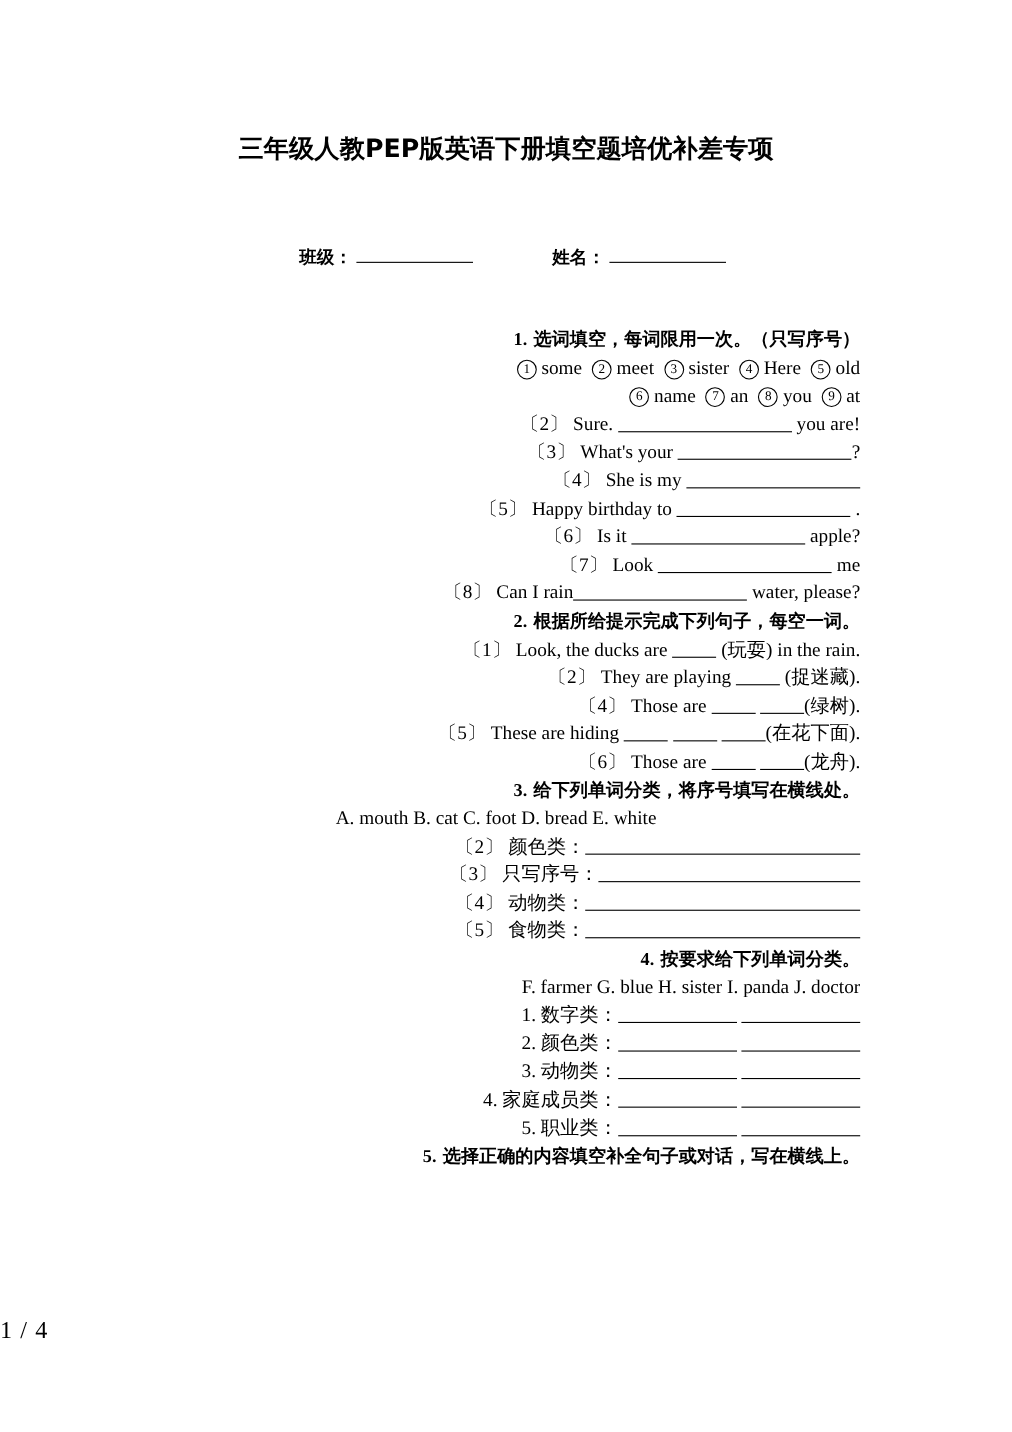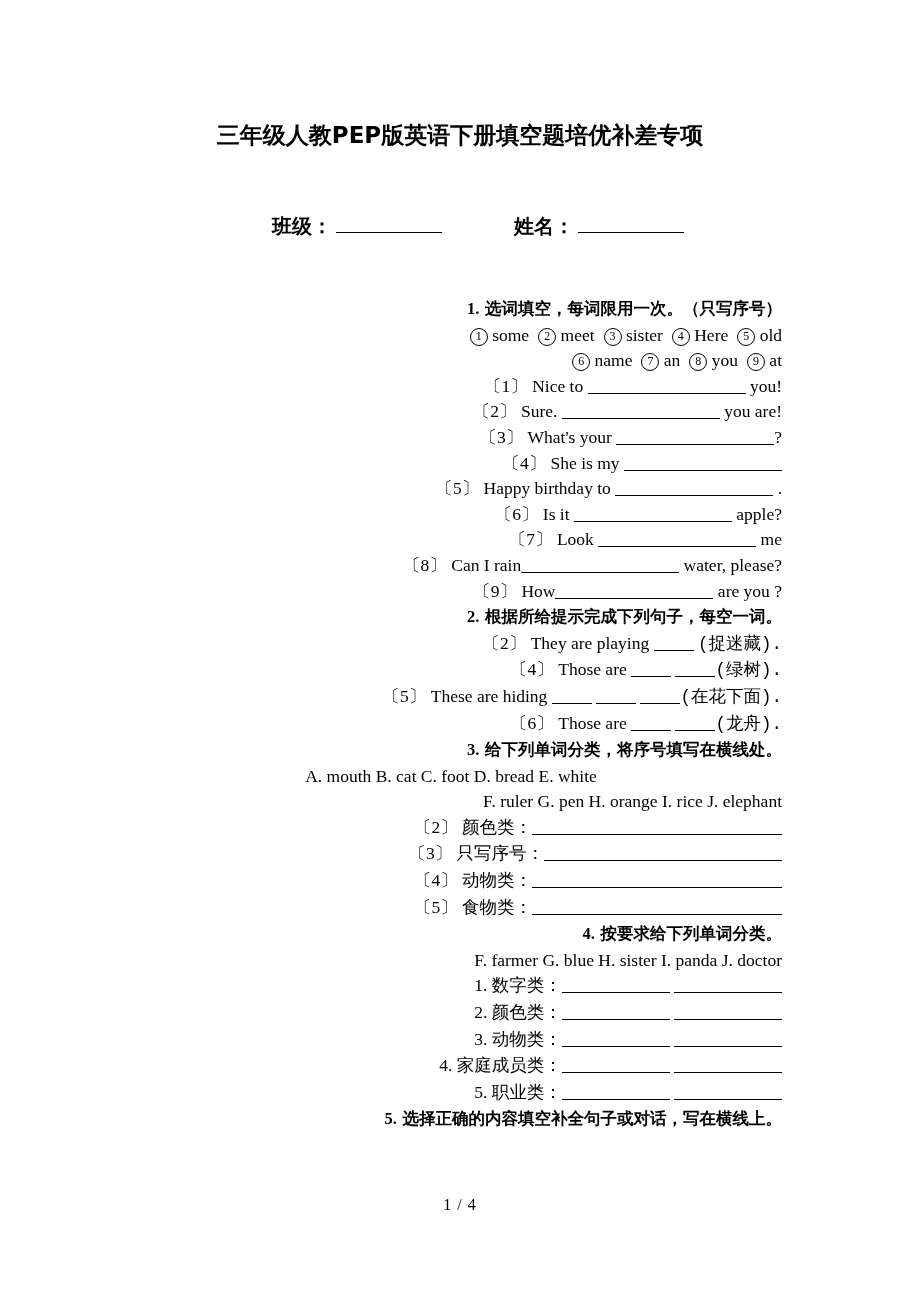--- a/index.html
+++ b/index.html
@@ -28,25 +28,25 @@
     font-family: "DejaVu Sans", "Liberation Sans", sans-serif;
     font-weight: bold;
     font-size: 23px;
     letter-spacing: 0px;
     white-space: nowrap;
   }
 
   
   .idrow {
     position: absolute;
-    top: 213px;
+    top: 224px;
     left: 272px;
     font-family: "DejaVu Sans", "Liberation Sans", sans-serif;
     font-weight: bold;
-    font-size: 20px;
+    font-size: 16px;
     display: flex;
     align-items: flex-start;
   }
   .idrow .field { display: inline-flex; align-items: baseline; }
   .idrow .gap { display: inline-block; width: 72px; }
   .idrow .rule {
     display: inline-block;
     width: 106px;
     border-bottom: 1.4px solid #000;
     margin-left: 4px;
@@ -70,21 +70,21 @@
   .sec-head {
     font-family: "DejaVu Sans", "Liberation Sans", sans-serif;
     font-weight: bold;
     font-size: 16.5px;
     white-space: nowrap;
   }
   .sec-head .num {
     font-family: "Liberation Serif", "DejaVu Serif", serif;
     font-weight: bold;
   }
-  .cn { font-family: Liberation Mono, monospace; }
+  .cn { font-family: Liberation Serif, serif; }
 
   
   .circ {
     display: inline-block;
     width: 16px;
     height: 16px;
     line-height: 15px;
     border: 1.1px solid #000;
     border-radius: 50%;
     text-align: center;
@@ -110,22 +110,21 @@
   .bl-half  { width: 108px; }
 
   .spacer { display: inline-block; }
 
   
   .footer {
     position: absolute;
     top: 1196px;
     left: 0;
     right: 0;
-    text-align: center;
-    font-size: 16px;
+    font-size: 22px;
     letter-spacing: 1px;
   }
 </style>
 </head>
 <body>
 
 <div class="page">
 
   <div class="doc-title">三年级人教PEP版英语下册填空题培优补差专项</div>
 
@@ -145,26 +144,20 @@
 
     <div class="line sec-head">
       <span class="num">1.</span>
       <span class="cn">选词填空，每词限用一次。（只写序号）</span>
     </div>
 
     <div class="line" id="s1wb1"><span class="circ">1</span><span> some</span><span class="spacer" style="width: 9px;"></span><span class="circ">2</span><span> meet</span><span class="spacer" style="width: 9px;"></span><span class="circ">3</span><span> sister</span><span class="spacer" style="width: 9px;"></span><span class="circ">4</span><span> Here</span><span class="spacer" style="width: 9px;"></span><span class="circ">5</span><span> old</span></div>
     <div class="line" id="s1wb2"><span class="circ">6</span><span> name</span><span class="spacer" style="width: 9px;"></span><span class="circ">7</span><span> an</span><span class="spacer" style="width: 9px;"></span><span class="circ">8</span><span> you</span><span class="spacer" style="width: 9px;"></span><span class="circ">9</span><span> at</span></div>
 
     <div class="line">
-      <span class="mk">〔1〕</span>
-      <span>Nice to</span>
-      <span class="bl bl-long"></span>
-      <span>you!</span>
-    </div>
-    <div class="line">
       <span class="mk">〔2〕</span>
       <span>Sure.</span>
       <span class="bl bl-long"></span>
       <span>you are!</span>
     </div>
     <div class="line">
       <span class="mk">〔3〕</span>
       <span>What's your</span>
       <span class="bl bl-long"></span><span>?</span>
     </div>
@@ -190,32 +183,33 @@
       <span class="mk">〔7〕</span>
       <span>Look</span>
       <span class="bl bl-long"></span>
       <span>me</span>
     </div>
     <div class="line">
       <span class="mk">〔8〕</span>
       <span>Can I rain</span><span class="bl bl-long"></span>
       <span>water, please?</span>
     </div>
-    <div class="line">
-      <span class="mk">〔9〕</span>
-      <span>How</span><span class="bl bl-long"></span>
-      <span>are you ?</span>
-    </div>
 
     <div class="line sec-head">
       <span class="num">2.</span>
       <span class="cn">根据所给提示完成下列句子，每空一词。</span>
     </div>
 
     <div class="line">
+      <span class="mk">〔1〕</span>
+      <span>Look, the ducks are</span>
+      <span class="bl bl-short"></span>
+      <span class="cn">(玩耍) in the rain.</span>
+    </div>
+    <div class="line">
       <span class="mk">〔2〕</span>
       <span>They are playing</span>
       <span class="bl bl-short"></span>
       <span class="cn">(捉迷藏).</span>
     </div>
     <div class="line">
       <span class="mk">〔4〕</span>
       <span>Those are</span>
       <span class="bl bl-short"></span>
       <span class="bl bl-short"></span><span class="cn">(绿树).</span>
@@ -232,21 +226,20 @@
       <span>Those are</span>
       <span class="bl bl-short"></span>
       <span class="bl bl-short"></span><span class="cn">(龙舟).</span>
     </div>
 
     <div class="line sec-head">
       <span class="num">3.</span>
       <span class="cn">给下列单词分类，将序号填写在横线处。</span>
     </div>
     <div class="line" style="text-align:center;">A. mouth        B. cat       C. foot               D. bread        E. white</div>
-    <div class="line">F. ruler   G. pen H. orange I. rice   J. elephant</div>
 
     <div class="line">
       <span class="mk">〔2〕</span>
       <span class="cn">颜色类：</span><span class="bl bl-cat"></span>
     </div>
     <div class="line">
       <span class="mk">〔3〕</span>
       <span class="cn">只写序号：</span><span class="bl bl-cat2"></span>
     </div>
     <div class="line">

